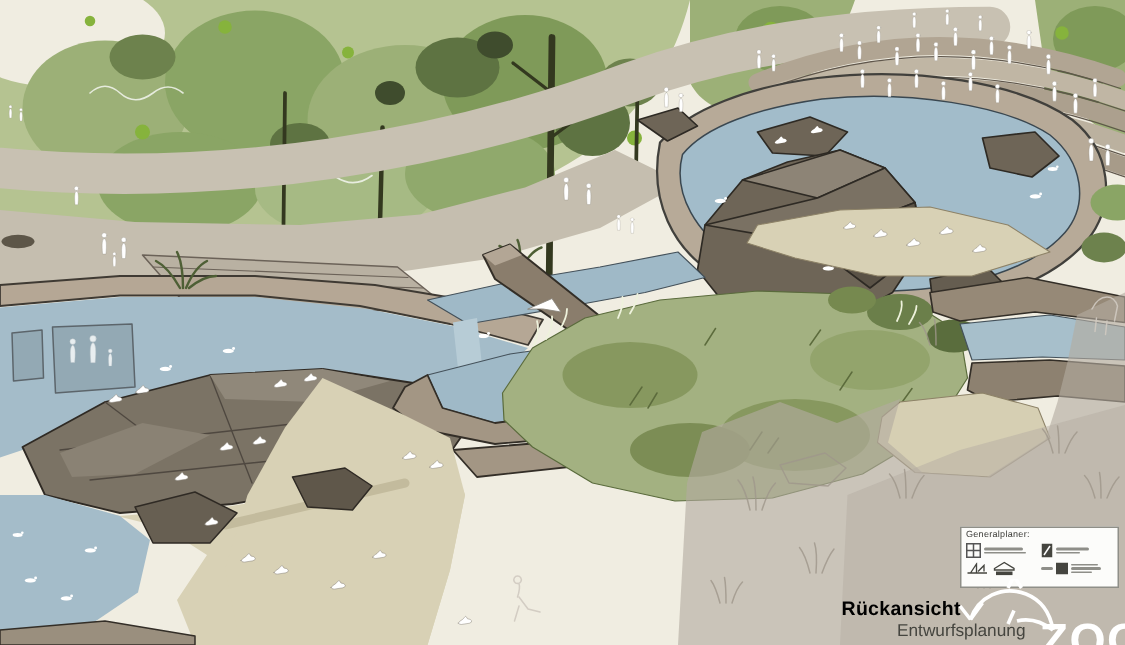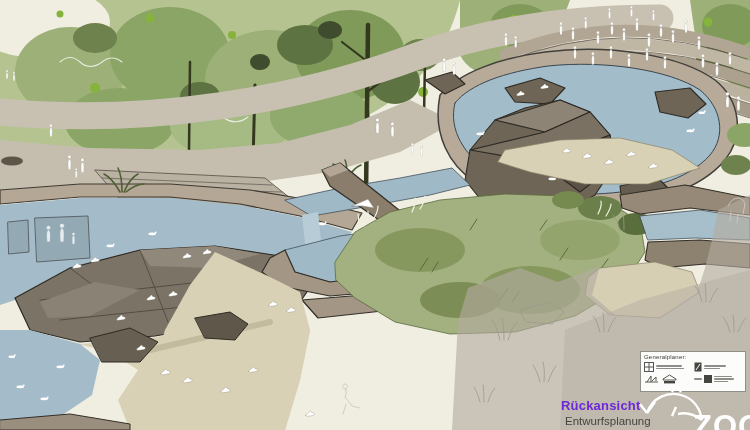--- a/index.html
+++ b/index.html
@@ -16,24 +16,24 @@
   }
   #generalplaner-box .gp-head{font-size:6px;color:#3a3a36;letter-spacing:.2px;line-height:7px;}
   .gp-grid{display:grid;grid-template-columns:1fr 1fr;grid-template-rows:1fr 1fr;gap:2px;margin-top:1px;}
   .gp-cell{display:flex;align-items:center;gap:2px;overflow:hidden;}
   .bars{display:flex;flex-direction:column;gap:1px;}
   .bar{height:1.6px;background:#8e8e88;border-radius:1px;}
   .dark-sq{background:#45453f;}
   
   #view-label{
     position:absolute;left:561px;top:398px;font-size:13px;font-weight:bold;
-    color:#6d28d9;z-index:5;letter-spacing:.2px;
+    color:#000000;z-index:5;letter-spacing:.2px;
   }
   #phase-label{
-    position:absolute;left:565px;top:415px;font-size:11.5px;color:#45453f;z-index:5;
+    position:absolute;left:598px;top:415px;font-size:11.5px;color:#45453f;z-index:5;
   }
   #zoo-logo{position:absolute;left:636px;top:386px;width:120px;height:50px;z-index:5;}
   #zoo-text{
     position:absolute;left:57px;top:26px;font-size:31px;font-weight:bold;color:#fff;
     letter-spacing:1px;line-height:30px;
   }
 </style>
 </head>
 <body>
 

